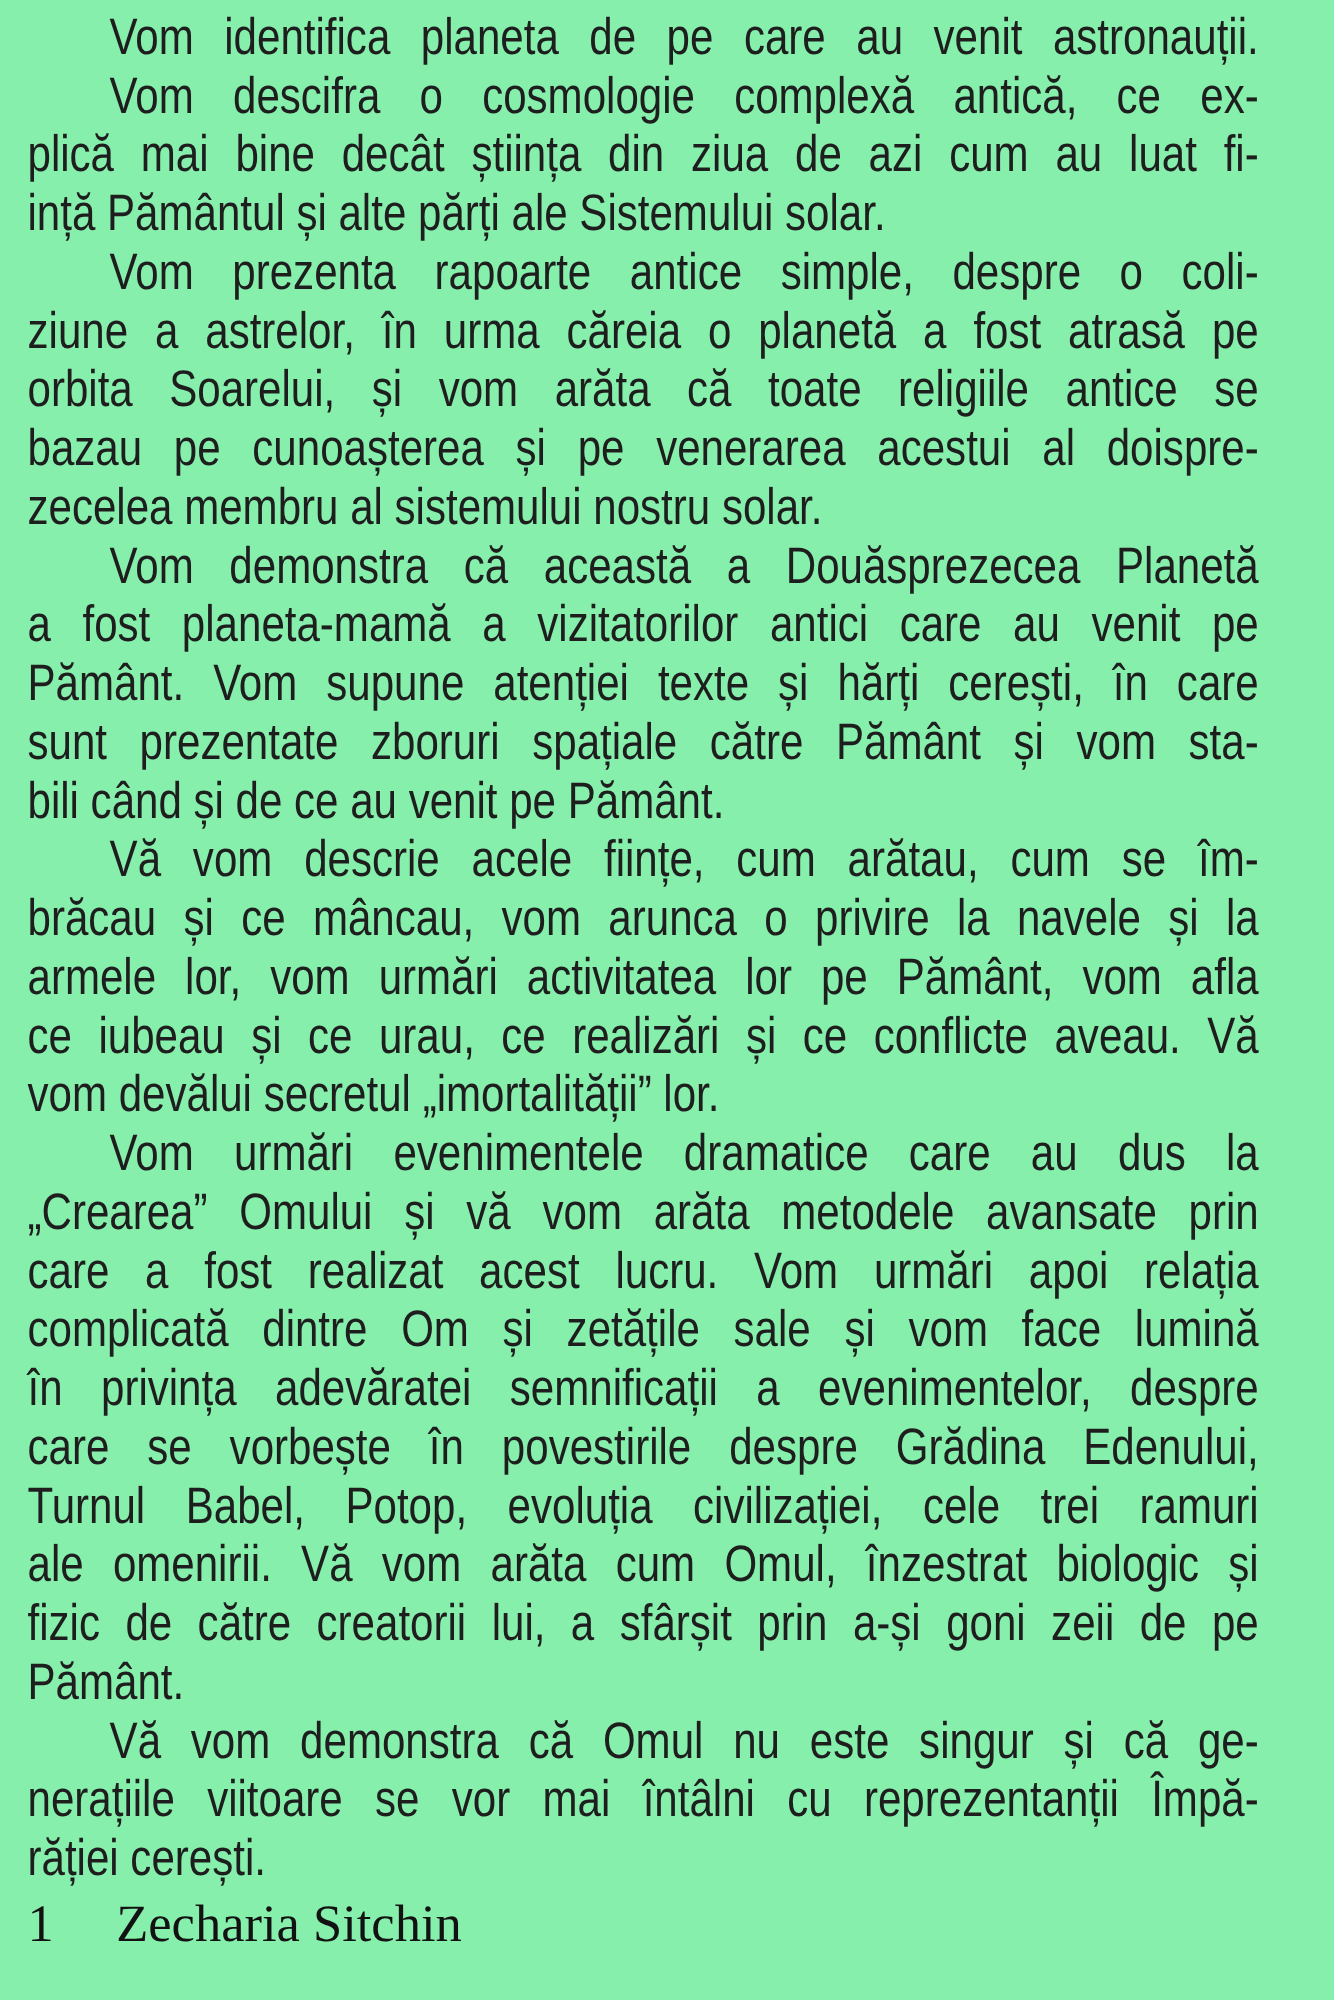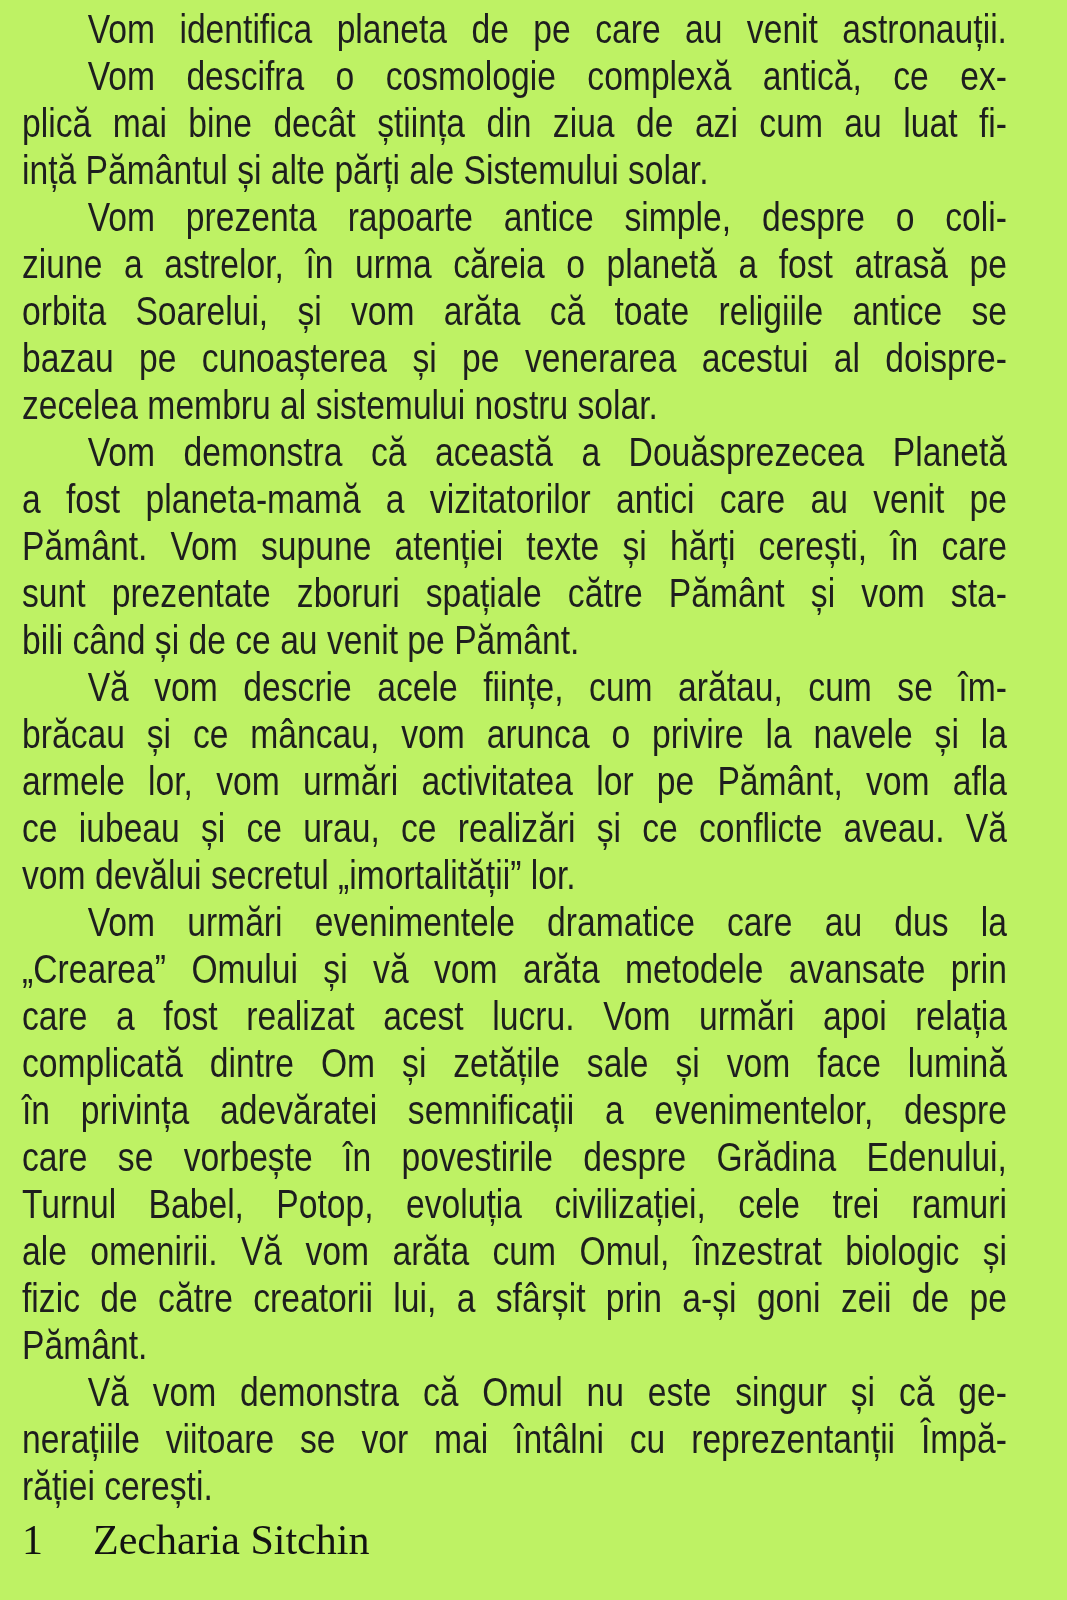--- a/index.html
+++ b/index.html
@@ -1,20 +1,20 @@
 <!DOCTYPE html>
 <html><head>
 <meta charset="utf-8">
 <style>
   html,body{margin:0;padding:0;background:#ffffff;}
   .page{
     position:relative;
     width:1067px;
     height:1600px;
-    background:#bef264;
+    background:#86efac;
     overflow:hidden;
   }
   .body-text{
     position:absolute;
     left:22px;
     top:6px;
     width:1200px;
     transform:scaleX(0.8208);
     transform-origin:0 0;
     font-family:"Liberation Sans",sans-serif;

